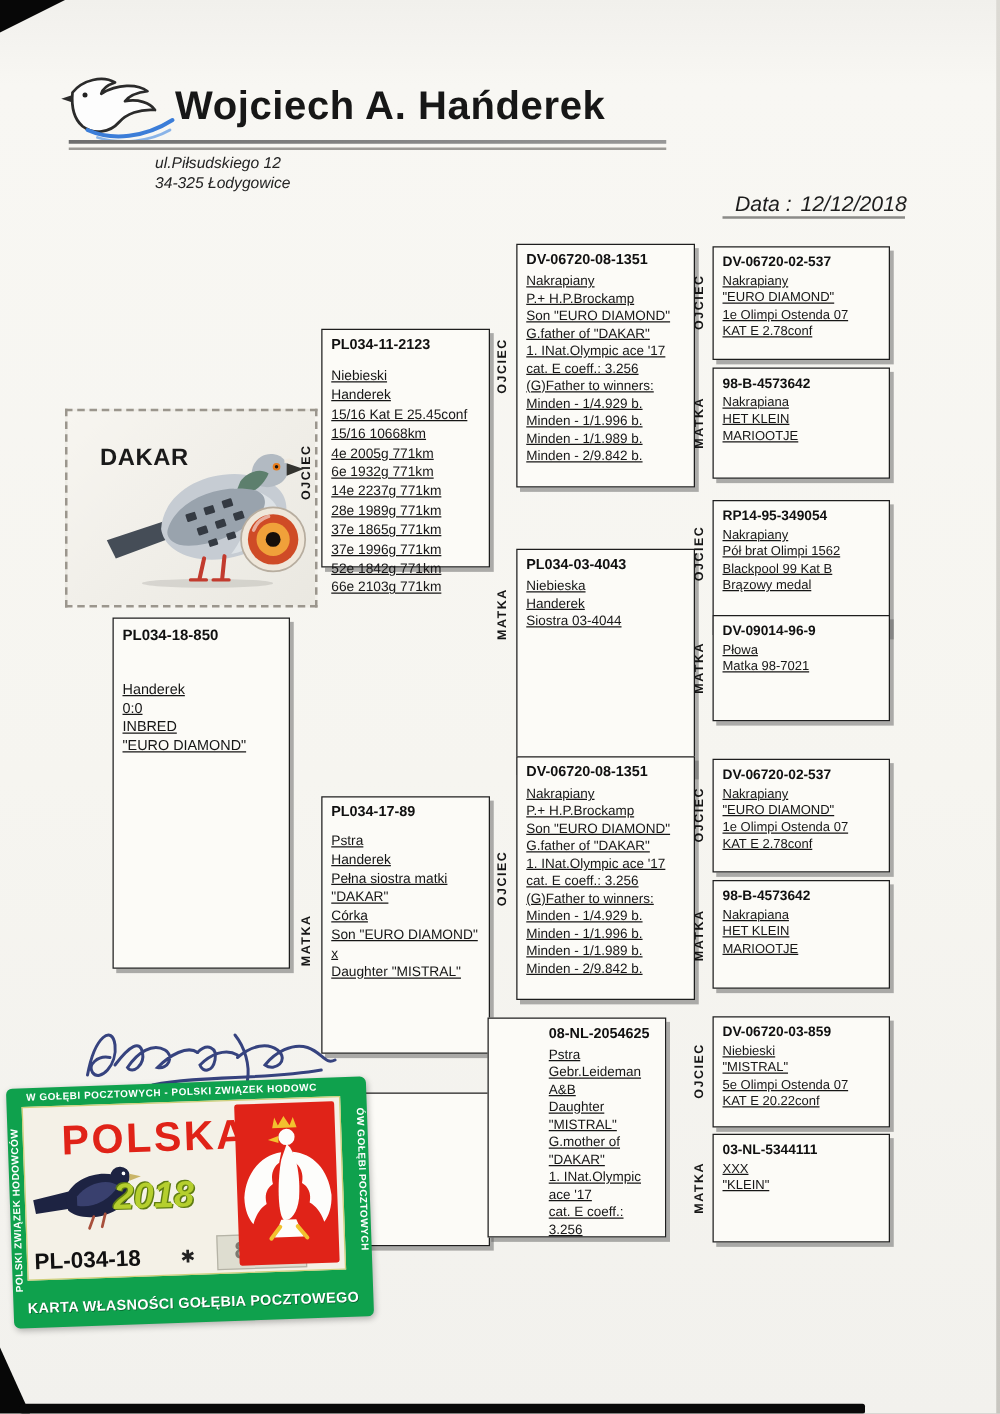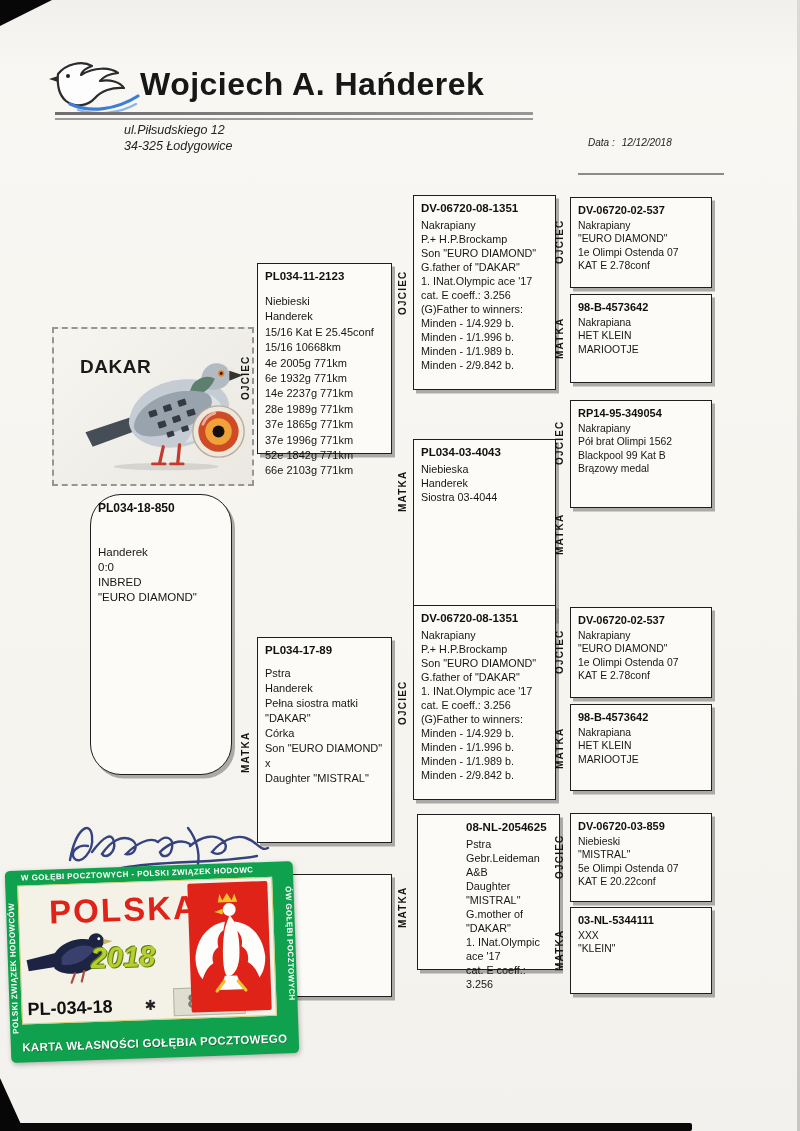--- a/index.html
+++ b/index.html
@@ -14,56 +14,56 @@
   .art-bottom{position:absolute;left:16px;top:1123px;width:676px;height:8px;background:#090909;border-radius:2px;z-index:9;}
   .art-right{position:absolute;right:0;top:0;width:3px;height:100%;background:linear-gradient(180deg,#dcdad4,#c8c6c0);z-index:9;}
 
   
   .logo{position:absolute;left:48px;top:58px;width:96px;height:56px;}
   .breeder-name{position:absolute;left:140px;top:66px;margin:0;font-size:32px;font-weight:bold;letter-spacing:.5px;color:#171717;white-space:nowrap;}
   .rule1{position:absolute;left:55px;top:112px;width:478px;height:3px;background:linear-gradient(90deg,#6e6e6e,#979797);}
   .rule2{position:absolute;left:55px;top:118px;width:478px;height:2px;background:#9c9a96;}
   .addr{position:absolute;left:124px;font-style:italic;font-size:12.5px;color:#242424;}
   .addr1{top:123px;}.addr2{top:139px;}
-  .date{position:absolute;left:588px;top:137px;font-style:italic;font-size:10px;color:#1d1d1d;white-space:nowrap;}
+  .date{position:absolute;left:588px;top:154px;font-style:italic;font-size:17px;color:#1d1d1d;white-space:nowrap;}
   .date .date-val{margin-left:7px;}
   .date-rule{position:absolute;left:578px;top:173px;width:146px;height:1.5px;background:#8b8b88;}
 
   
   .title-box{position:absolute;left:57px;top:203px;width:318px;height:44px;background:#fbfaf6;border:2.5px solid #2a2a2a;
              box-shadow:3px 3px 0 rgba(85,85,85,.45);display:flex;align-items:center;justify-content:center;}
   .title-box span{font-size:30px;font-weight:bold;font-style:italic;letter-spacing:.5px;color:#121212;white-space:nowrap;}
 
   
   .photo-box{position:absolute;left:52px;top:327px;width:198px;height:155px;border:2px dashed #9b968d;
              background:linear-gradient(135deg,#f7f5f0,#eae8e1);}
   .photo-caption{position:absolute;left:26px;top:27px;font-weight:bold;font-size:19px;letter-spacing:.5px;color:#1a1a1a;}
   .pigeon-art{position:absolute;right:0;top:2px;width:172px;height:150px;}
   .eye-inset{position:absolute;right:6px;bottom:25px;width:55px;height:55px;}
 
   
   .pbox{position:absolute;background:#fcfbf7;border:1.6px solid #1e1e1e;box-shadow:3px 3.5px 0 rgba(95,95,95,.5);
         padding:6px 7px;box-sizing:border-box;z-index:2;}
   .pbox .ring{font-weight:bold;font-size:11.5px;white-space:nowrap;color:#101010;}
-  .pbox .lines{font-size:10.8px;line-height:14px;white-space:pre-line;margin-top:4px;color:#161616;}
-
-  .b-subject{left:90px;top:494px;width:142px;height:281px;border-radius:31px;}
+  .pbox .lines{font-size:10.8px;line-height:14px;white-space:pre-line;margin-top:4px;color:#161616;text-decoration:underline;}
+
+  .b-subject{left:90px;top:494px;width:142px;height:281px;}
   .b-subject .ring{font-size:12px;}
   .b-subject .lines{margin-top:30px;font-size:11.5px;line-height:15px;}
 
   .b-father{left:257px;top:263px;width:135px;height:191px;}
   .b-father .lines{margin-top:12px;font-size:11px;line-height:15.4px;}
   .b-mother{left:257px;top:637px;width:135px;height:206px;}
   .b-mother .lines{margin-top:10px;font-size:11px;line-height:15px;}
   .b-empty{left:259px;top:874px;width:133px;height:123px;z-index:1;}
 
   .b-gp1{left:413px;top:195px;width:143px;height:195px;}
   .b-gp2{left:413px;top:400px;width:143px;height:181px;margin-top:39px;}
   .b-gp3{left:413px;top:605px;width:143px;height:195px;}
-  .b-gp4{left:417px;top:814px;width:143px;height:156px;padding-left:48px;}
+  .b-gp4{left:390px;top:814px;width:143px;height:176px;padding-left:48px;}
 
   .pbox.small .ring{font-size:11px;}
   .pbox.small .lines{font-size:10.4px;line-height:13.4px;margin-top:3px;}
   .b-ggp1{left:570px;top:197px;width:142px;height:91px;}
   .b-ggp2{left:570px;top:294px;width:142px;height:89px;}
   .b-ggp3{left:570px;top:400px;width:142px;height:108px;}
   .b-ggp4{left:570px;top:492px;width:142px;height:85px;}
   .b-ggp5{left:570px;top:607px;width:142px;height:91px;}
   .b-ggp6{left:570px;top:704px;width:142px;height:87px;}
   .b-ggp7{left:570px;top:813px;width:142px;height:89px;}
@@ -292,20 +292,25 @@
   <div class="vlabel vl-ggp3">OJCIEC</div>
   <div class="pbox small b-ggp3">
     <div class="ring">RP14-95-349054</div>
     <div class="lines">Nakrapiany
 Pół brat Olimpi 1562
 Blackpool 99 Kat B
 Brązowy medal</div>
   </div>
 
   <div class="vlabel vl-ggp4">MATKA</div>
+  <div class="pbox small b-ggp4">
+    <div class="ring">DV-09014-96-9</div>
+    <div class="lines">Płowa
+Matka 98-7021</div>
+  </div>
 
   <div class="vlabel vl-ggp5">OJCIEC</div>
   <div class="pbox small b-ggp5">
     <div class="ring">DV-06720-02-537</div>
     <div class="lines">Nakrapiany
 "EURO DIAMOND"
 1e Olimpi Ostenda 07
 KAT E 2.78conf</div>
   </div>
 

